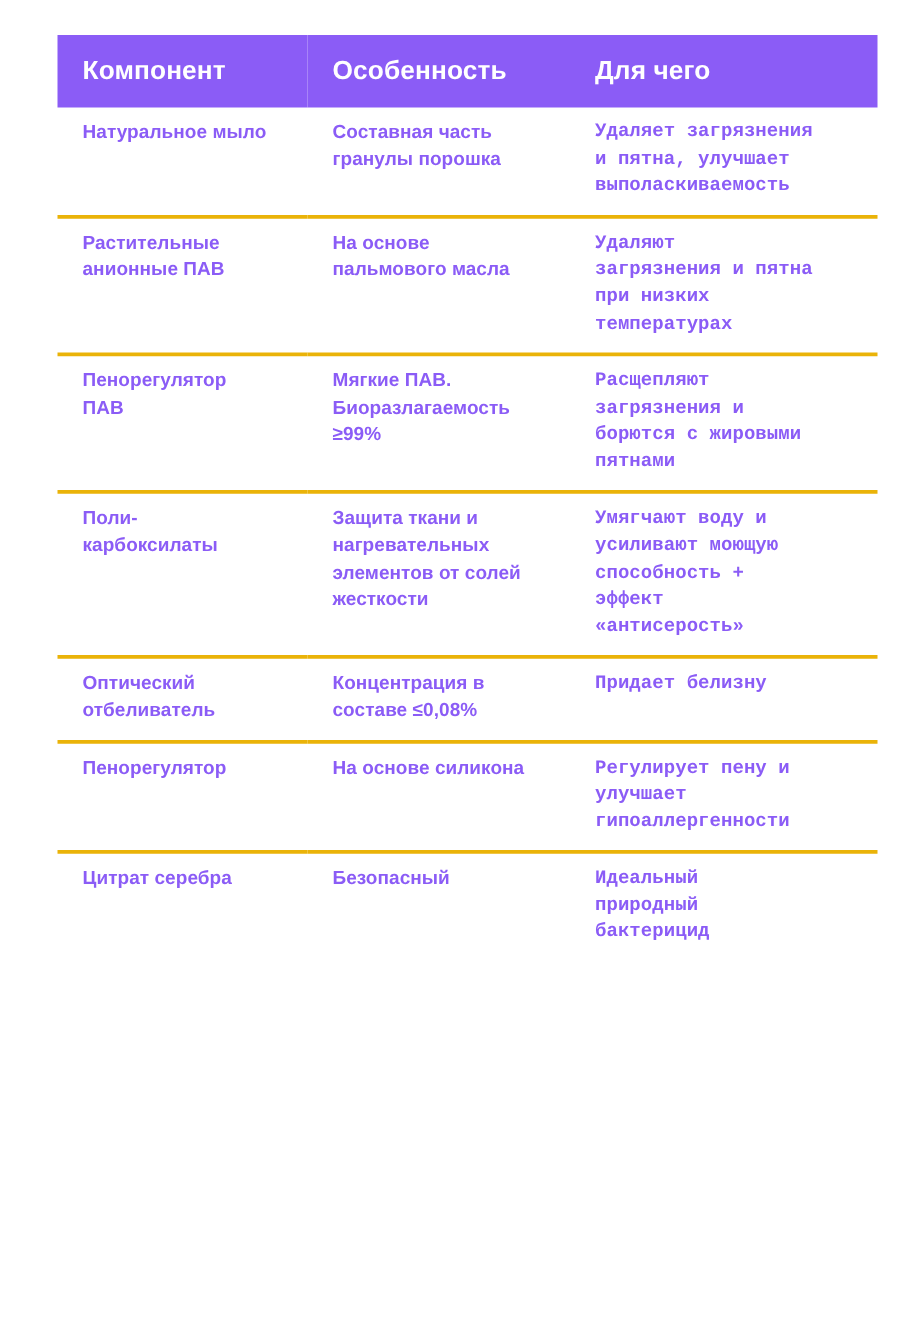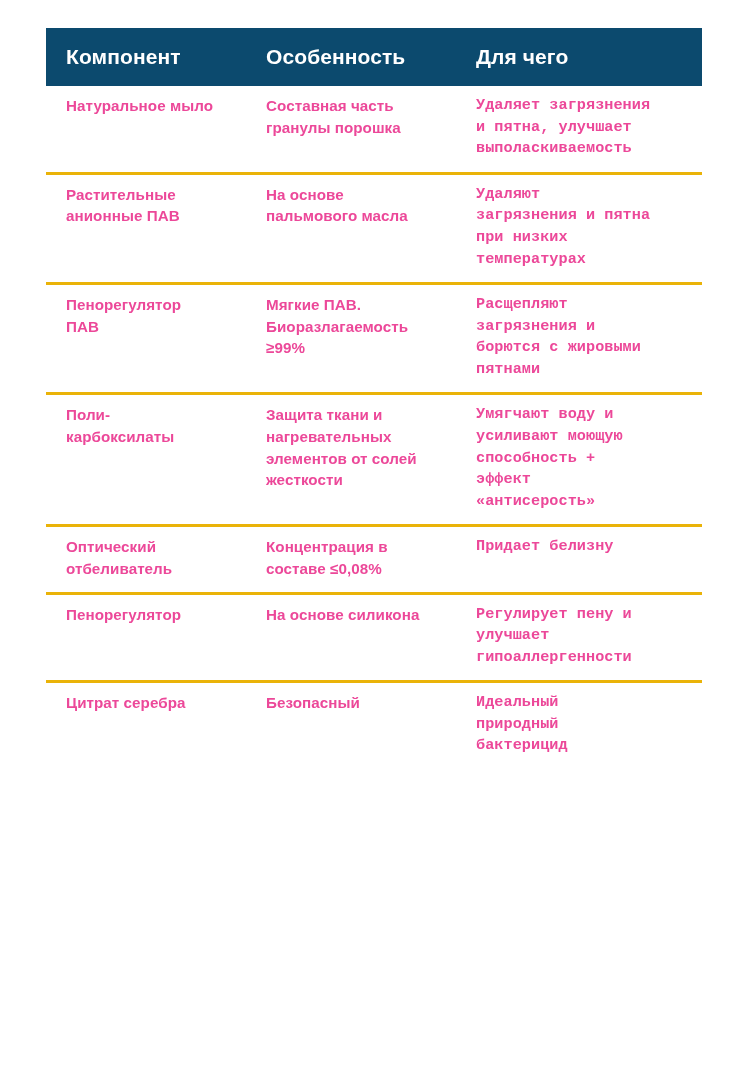--- a/index.html
+++ b/index.html
@@ -22,21 +22,21 @@
   table.comp-table {
     width: 656px;
     border-collapse: collapse;
     table-layout: fixed;
   }
   table.comp-table col.c1 { width: 200px; }
   table.comp-table col.c2 { width: 210px; }
   table.comp-table col.c3 { width: 246px; }
 
   thead tr.header-row {
-    background: #0c4a6e;
+    background: #8b5cf6;
   }
   thead th {
     color: #ffffff;
     font-size: 21px;
     font-weight: bold;
     text-align: left;
     padding: 17px 0 18px 20px;
     letter-spacing: 0.1px;
     line-height: 1.1;
     vertical-align: middle;
@@ -44,21 +44,21 @@
   thead th.h2 { padding-left: 20px; }
   thead th.h3 { padding-left: 20px; }
 
   tbody tr.data-row > td {
     border-top: 3px solid #eab308;
   }
   tbody tr.data-row:first-child > td {
     border-top: none;
   }
   tbody td {
-    color: #ec4899;
+    color: #8b5cf6;
     font-size: 15.2px;
     font-weight: bold;
     line-height: 1.42;
     vertical-align: top;
     padding: 9px 16px 12px 20px;
     letter-spacing: 0.05px;
   }
   tbody td.col-1 { padding-left: 20px; }
   tbody td.col-2 { padding-left: 20px; }
   tbody td.col-3 { padding-left: 20px; font-family: Liberation Mono, monospace; }

